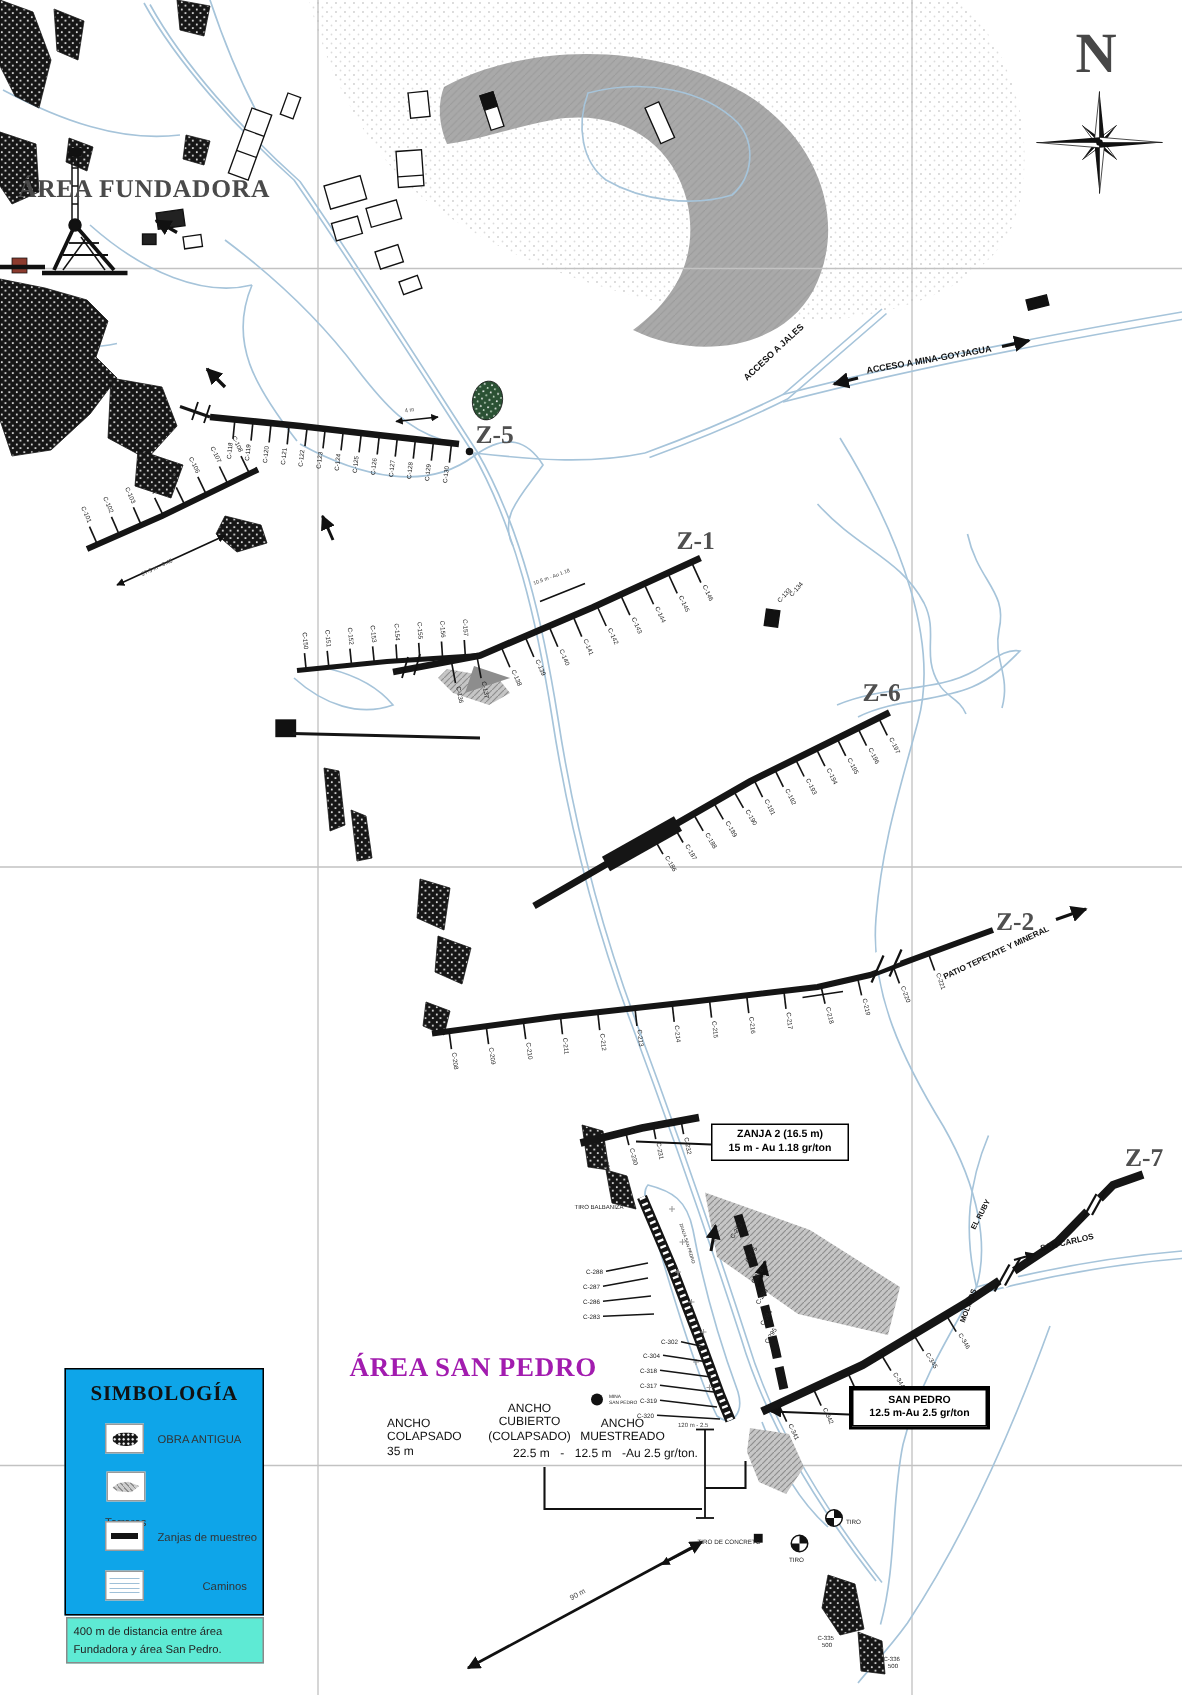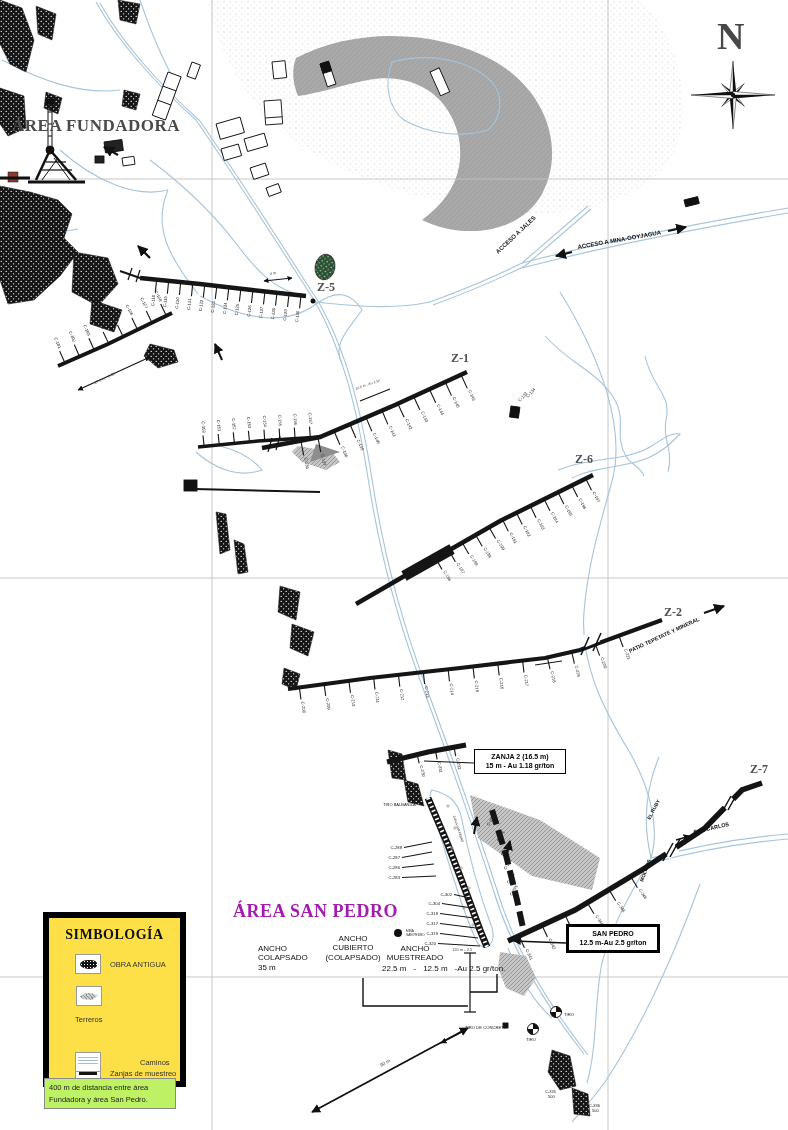--- a/index.html
+++ b/index.html
@@ -4,44 +4,44 @@
 <style>
   html,body{margin:0;padding:0;background:#fff;}
   .stage{position:relative;width:788px;height:1130px;background:#fff;overflow:hidden;
          font-family:"Liberation Sans","DejaVu Sans",sans-serif;}
   svg{position:absolute;left:0;top:0;}
   .ov{position:absolute;}
   .bigtitle{font-family:"Liberation Serif","DejaVu Serif",serif;font-weight:bold;
             color:#4a4a4a;font-size:17px;letter-spacing:.5px;white-space:nowrap;}
   .sp-title{color:#a21caf;font-size:18px;}
   .zlabel{font-family:"Liberation Serif","DejaVu Serif",serif;font-weight:bold;
-          color:#4f4f4f;font-size:12px;white-space:nowrap;}
+          color:#4f4f4f;font-size:17px;white-space:nowrap;}
   .north{font-family:"Liberation Serif","DejaVu Serif",serif;font-weight:bold;
          color:#474747;font-size:38px;}
   .annbox{background:#fff;border:1.5px solid #000;text-align:center;font-size:7px;
           font-weight:bold;color:#000;padding:2px 1px;line-height:1.35;white-space:nowrap;}
   .annbox2{border:1.2px solid #000;box-shadow:0 0 0 2px #000;}
-  .legend{border:6px solid #000000;background:#fde047;}
+  .legend{border:1px solid #000000;background:#0ea5e9;}
   .legend-title{font-family:"Liberation Serif","DejaVu Serif",serif;font-weight:bold;
                 font-size:14px;color:#111;text-align:center;margin-top:9px;letter-spacing:.5px;}
   .lrow{position:absolute;left:14px;display:flex;align-items:center;gap:9px;padding-left:12px;}
   .sw{width:24px;height:18px;border:1px solid #9a9a9a;background:#fff;display:flex;
       align-items:center;justify-content:center;flex:none;}
   .sw-obra{width:17px;height:9px;border-radius:50% 40% 45% 55%;background-color:#141414;
       background-image:radial-gradient(circle,#fff .6px,transparent .9px);background-size:3px 3px;}
   .sw-terr{width:18px;height:8px;background:repeating-linear-gradient(50deg,#8f8f8f 0 .8px,#cdcdcd .8px 2.6px);
       clip-path:polygon(0 60%,25% 20%,60% 10%,100% 45%,70% 100%,20% 90%);}
   .sw-zanja{width:18px;height:4.5px;background:#141414;}
   .sw-cam{width:20px;height:10px;background:repeating-linear-gradient(180deg,#9fc0d8 0 1px,transparent 1px 3.2px);}
   .llabel{font-size:7.5px;color:#333;white-space:nowrap;}
-  .notebox{border:1px solid #8a8a8a;background:#bef264;font-size:7.5px;color:#222;
+  .notebox{border:1px solid #8a8a8a;background:#5eead4;font-size:7.5px;color:#222;
            line-height:1.55;padding:3px 4px;}
   .anchotxt{font-size:8px;color:#111;line-height:1.18;white-space:nowrap;}
   .ctr{text-align:center;}
-  .numrow{display:flex;gap:7px;font-size:8px;color:#111;white-space:nowrap;margin-left:40px;}
+  .numrow{display:flex;gap:7px;font-size:8px;color:#111;white-space:nowrap;}
 </style>
 </head>
 <body>
 
 <div class="stage">
 <svg width="788" height="1130" viewBox="0 0 788 1130">
   <defs>
     <pattern id="spk" width="5" height="5" patternUnits="userSpaceOnUse">
       <rect width="5" height="5" fill="#161616"></rect>
           <circle cx="1.2" cy="1.4" r=".65" fill="#fff"></circle>
@@ -607,21 +607,21 @@
           <span class="sw-obra"></span>
         </span>
     <span class="llabel">OBRA ANTIGUA</span>
   </div>
   <div class="lrow" style="top:68px;flex-direction:column;">
     <span class="sw">
           <span class="sw-terr"></span>
         </span>
     <span class="llabel">Terreros</span>
   </div>
-  <div class="lrow" style="top:101px;margin-top:44px;">
+  <div class="lrow" style="top:101px;">
     <span class="sw">
           <span class="sw-zanja"></span>
         </span>
     <span class="llabel">Zanjas de muestreo</span>
   </div>
   <div class="lrow" style="top:134px;gap:39px;">
     <span class="sw">
           <span class="sw-cam"></span>
         </span>
     <span class="llabel">Caminos</span>

